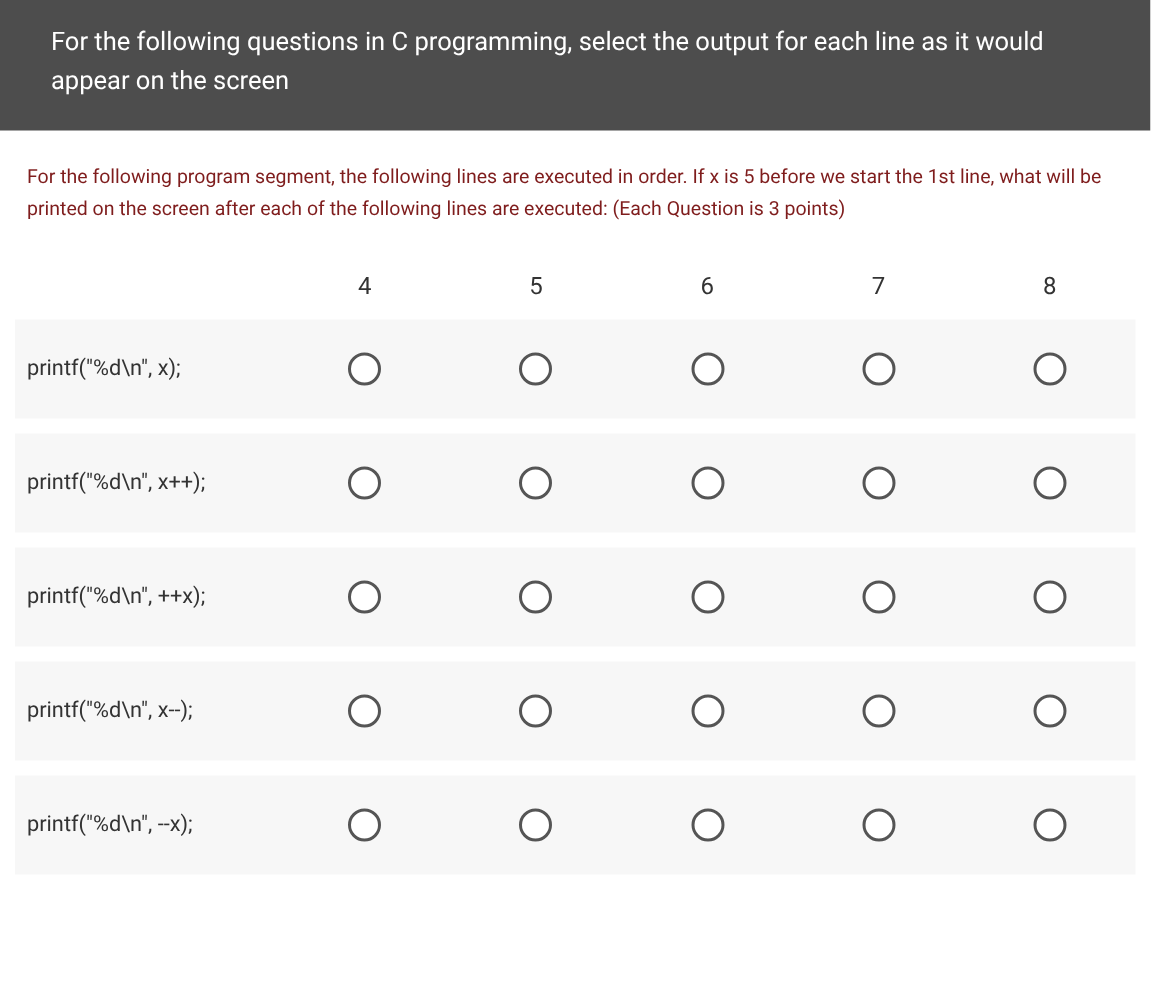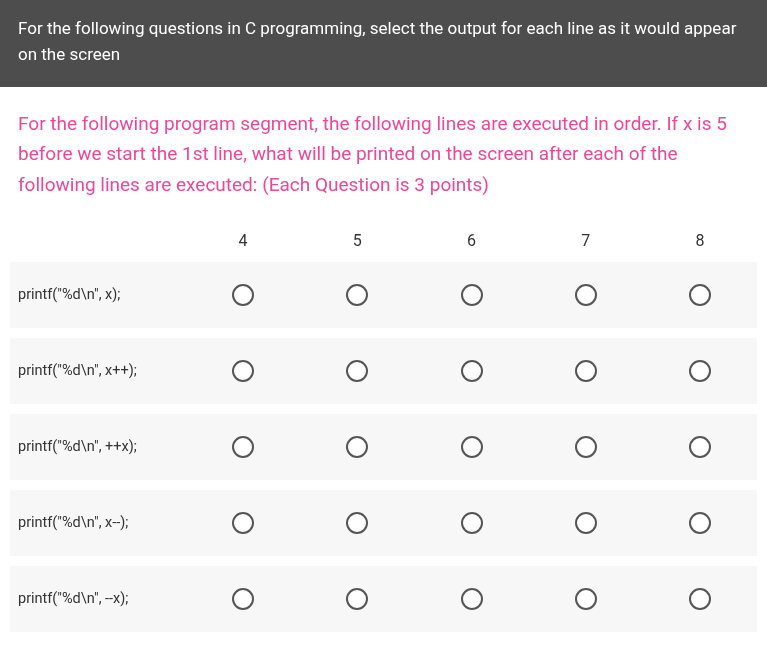--- a/index.html
+++ b/index.html
@@ -4,29 +4,29 @@
   <style>
     * { box-sizing: border-box; margin: 0; padding: 0; }
     body {
       font-family: -apple-system, BlinkMacSystemFont, "Segoe UI", Roboto, Arial, sans-serif;
       background: #fff;
       width: 767px;
     }
     .header {
       background: #4d4d4d;
       color: #fff;
-      padding: 16px 18px 20px 18px;
+      padding: 16px 18px 20px 34px;
       font-size: 17px;
       line-height: 1.5;
     }
     .instructions {
       padding: 22px 18px 10px 18px;
-      font-size: 19px;
+      font-size: 13px;
       line-height: 1.6;
-      color: #ec4899;
+      color: #7f1d1d;
     }
     .grid {
       width: 100%;
       padding: 8px 10px 10px 10px;
     }
     .row {
       display: flex;
       align-items: center;
       min-height: 60px;
     }

